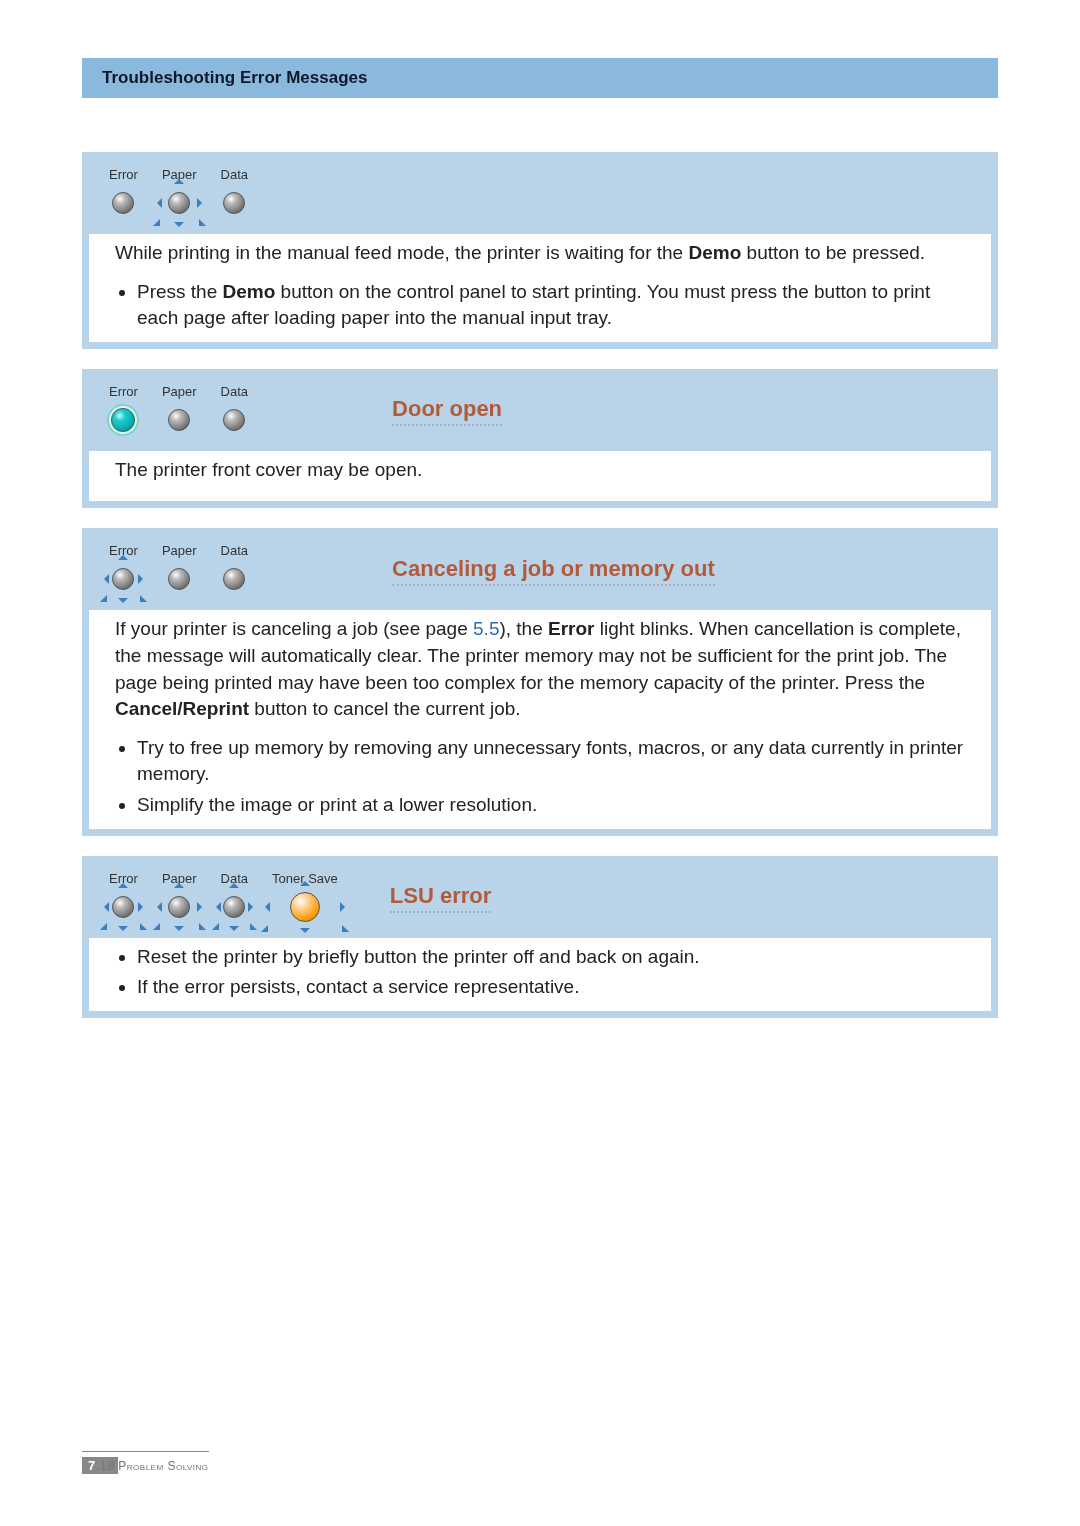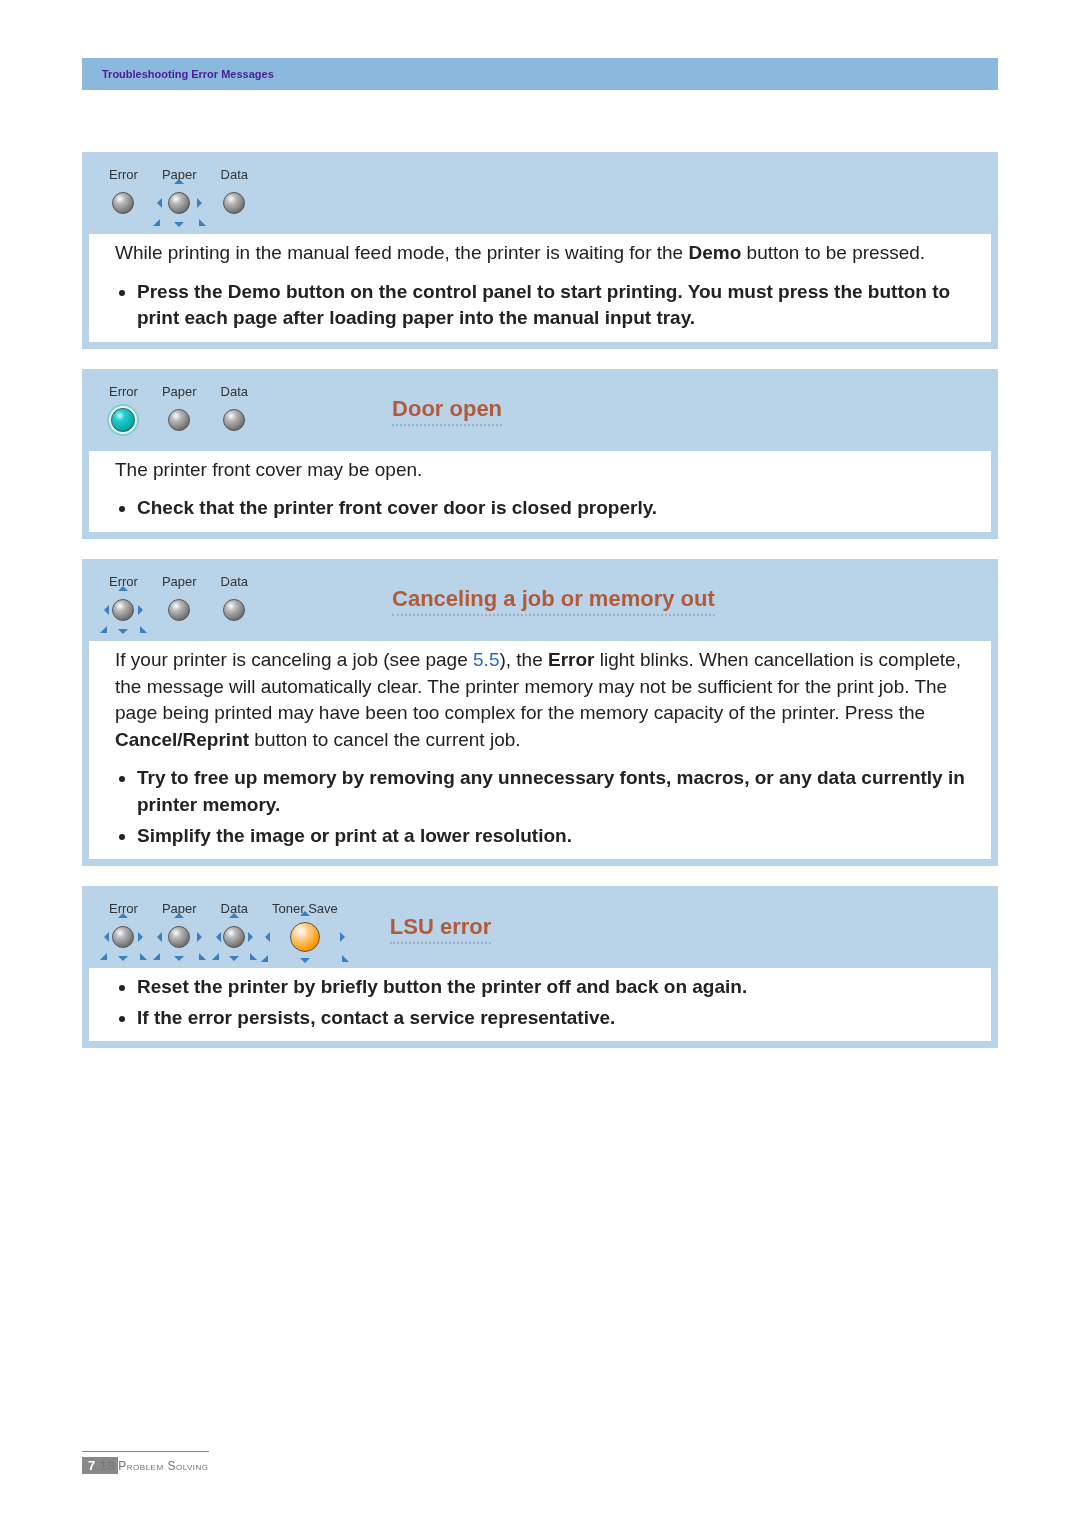--- a/index.html
+++ b/index.html
@@ -11,22 +11,22 @@
     position: relative;
     color: #333;
   }
   .header-bar {
     position: absolute;
     top: 58px;
     left: 82px;
     right: 82px;
     background: #8ab9dd;
     padding: 10px 20px;
-    color: #4c1d95;
-    font-size: 11px;
+    color: #0f172a;
+    font-size: 17px;
     font-weight: bold;
   }
   .content-area {
     position: absolute;
     top: 152px;
     left: 82px;
     right: 82px;
   }
   .section {
     background: #b9d4e8;
@@ -85,21 +85,21 @@
   .sec-title-center { margin-left: 120px; }
   .section-body {
     background: #fff;
     margin: 6px 6px 6px 6px;
     padding: 6px 26px;
     font-size: 19px;
     color: #222;
     line-height: 1.4;
   }
   .section-body p { margin-bottom: 12px; }
-  .section-body ul { padding-left: 22px; font-weight: bold; }
+  .section-body ul { padding-left: 22px; }
   .section-body li { margin-bottom: 4px; }
   .link-ref { color: #2a6eb8; }
   .footer {
     position: absolute;
     left: 82px;
     bottom: 52px;
     border-top: 1px solid #888;
     padding-top: 5px;
     display: flex;
     align-items: center;
@@ -188,23 +188,20 @@
           <div class="led-label">Data</div>
           <div class="led-wrap">
               <span class="led"></span>
             </div>
         </div>
       </div>
       <div class="section-title sec-title-center">Door open</div>
     </div>
     <div class="section-body">
       <p>The printer front cover may be open.</p>
-      <ul>
-        <li>Check that the printer front cover door is closed properly.</li>
-      </ul>
     </div>
   </div>
 
   <div class="section">
     <div class="section-head">
       <div class="leds">
         <div class="led-col">
           <div class="led-label">Error</div>
           <div class="led-wrap">
               <span class="led"></span>

